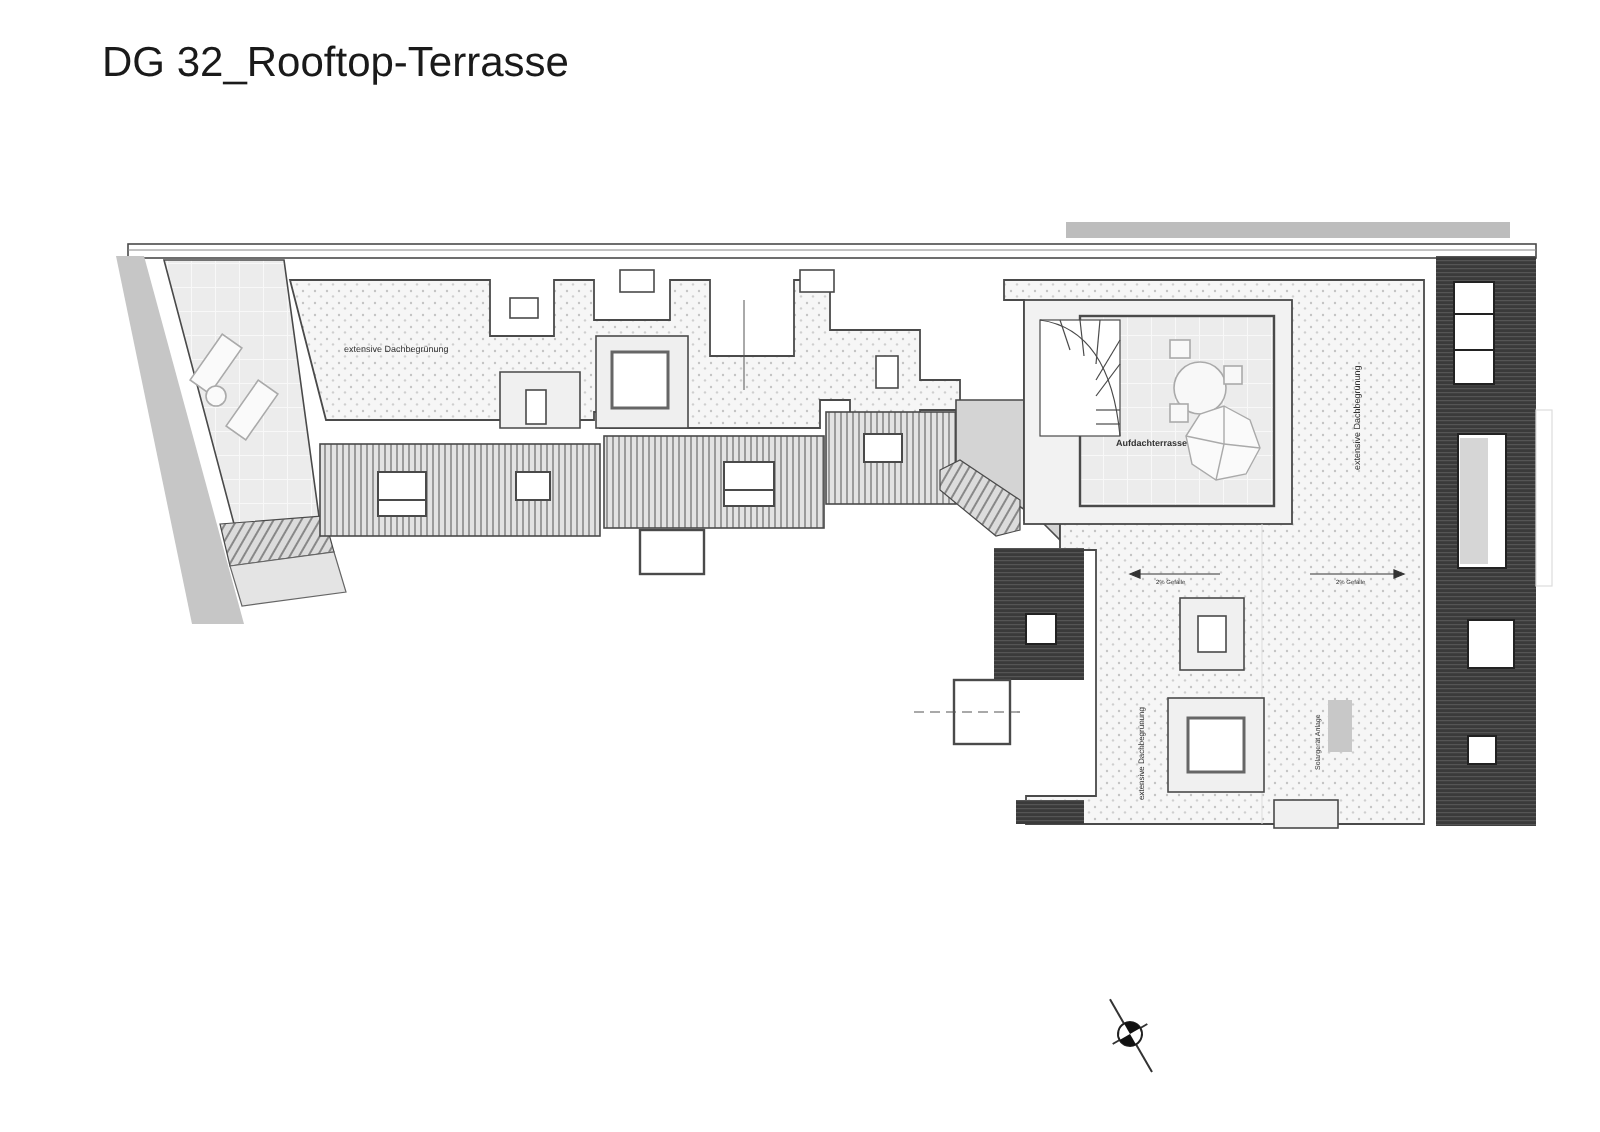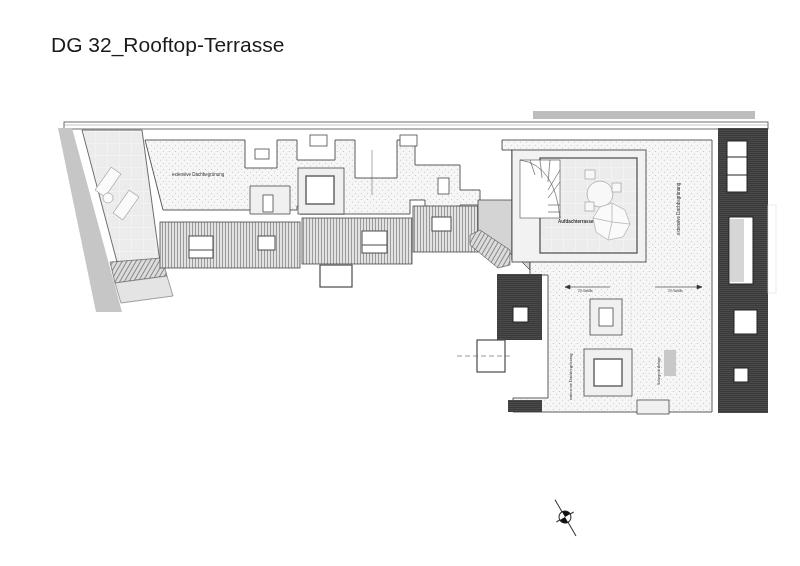--- a/index.html
+++ b/index.html
@@ -1,17 +1,17 @@
 <!DOCTYPE html>
 <html><head>
   <meta charset="utf-8">
   <style>
     html, body { margin: 0; padding: 0; background: #ffffff; }
     body { width: 800px; height: 566px; position: relative; overflow: hidden; font-family: "Liberation Sans", sans-serif; }
-    .title { position: absolute; left: 51px; top: 33px; font-size: 21px; color: #1a1a1a; font-family: "Liberation Sans", sans-serif; letter-spacing: 0px; white-space: nowrap; }
+    .title { position: absolute; left: 51px; top: 20px; font-size: 21px; color: #1a1a1a; font-family: "Liberation Sans", sans-serif; letter-spacing: 0px; white-space: nowrap; }
     .plan { position: absolute; left: 0; top: 0; width: 800px; height: 566px; }
     .lbl { font-family: "Liberation Sans", sans-serif; fill: #333; }
   </style>
 </head>
 <body>
 
 <div class="title">DG 32_Rooftop-Terrasse</div>
 
 <svg class="plan" viewBox="0 0 800 566" xmlns="http://www.w3.org/2000/svg">
   <defs>

